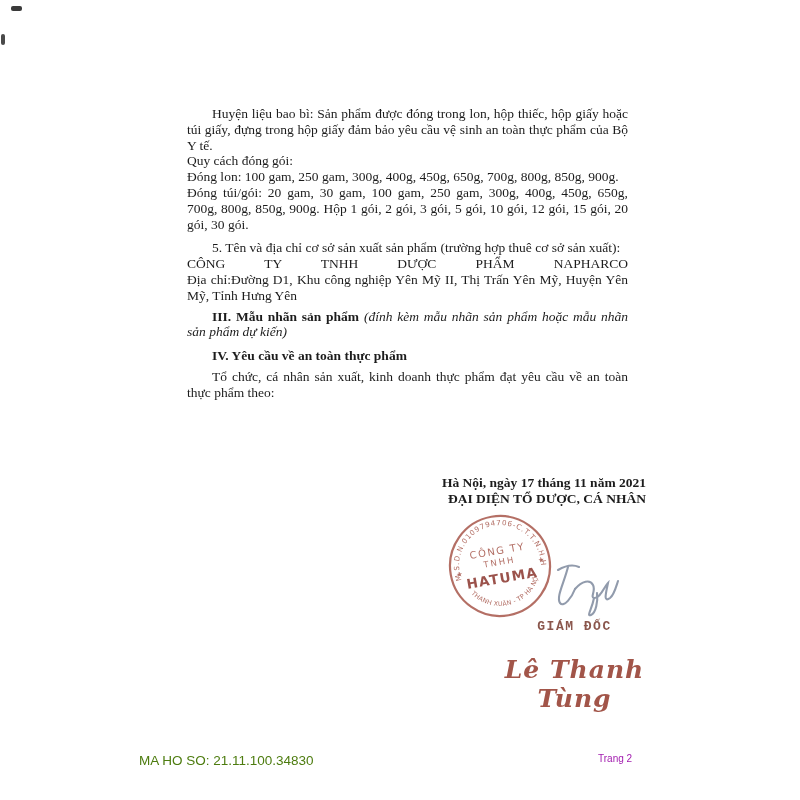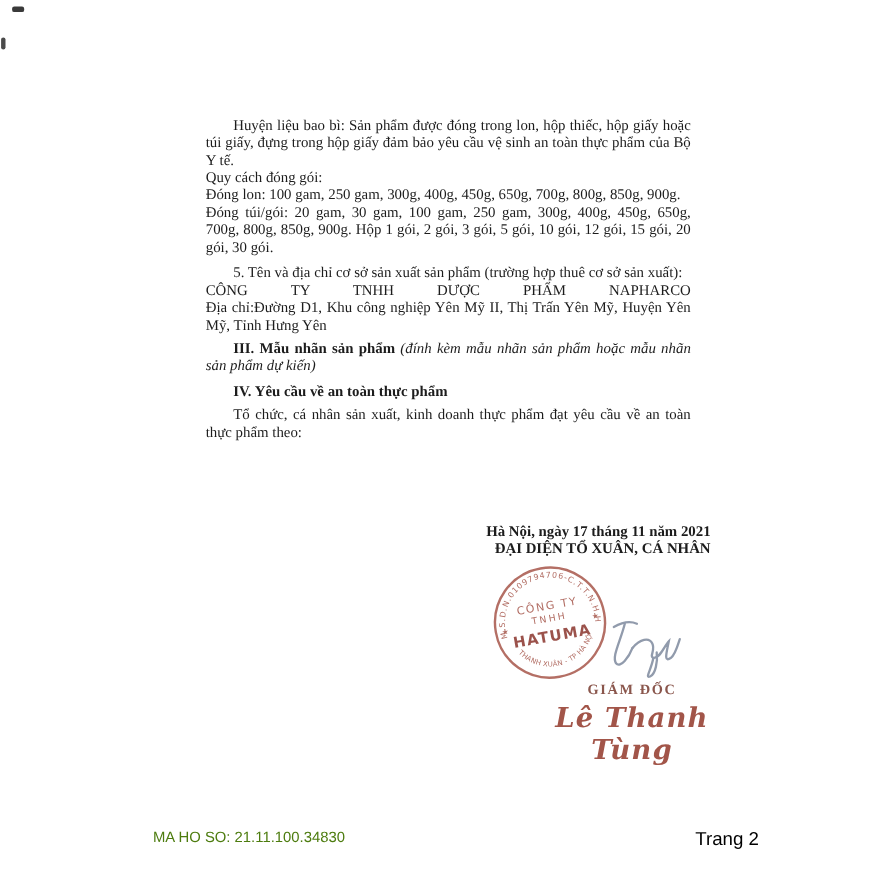--- a/index.html
+++ b/index.html
@@ -28,40 +28,40 @@
   
   .sign-block{
     position:absolute;left:438px;top:475px;width:208px;
     text-align:right;font-weight:bold;font-size:13.5px;line-height:15.5px;
   }
   .director-block{
     position:absolute;left:487px;top:619px;width:175px;text-align:center;
   }
   .director-title{
     font-size:13px;letter-spacing:1.5px;color:#8a564c;font-weight:600;
-    font-family:Liberation Serif, serif;
+    font-family:Liberation Mono, monospace;
   }
   .director-name{
-    margin-top:3px;font-size:25px;font-style:italic;font-weight:bold;
+    margin-top:21px;font-size:25px;font-style:italic;font-weight:bold;
     color:#a25549;font-family:"DejaVu Serif", serif;letter-spacing:1px;
   }
 
   
   .stamp{position:absolute;left:445px;top:511px;width:110px;height:110px;opacity:.88;}
   .stamp text{font-family:"DejaVu Sans", sans-serif;}
   .sig{position:absolute;left:520px;top:535px;width:120px;height:90px;}
 
   
   .footer-left{
     position:absolute;left:139px;top:753px;
     font-family:"Liberation Sans", sans-serif;font-size:13.5px;color:#4d7c0f;
   }
   .footer-right{
     position:absolute;left:598px;top:753px;
-    font-family:"Liberation Sans", sans-serif;font-size:17px;color:#000000;margin-left:34px;
+    font-family:"Liberation Sans", sans-serif;font-size:10px;color:#a21caf;
   }
 
   
   .speck1{position:absolute;left:11px;top:6px;width:11px;height:5px;background:#3a3a3a;border-radius:2px;}
   .speck2{position:absolute;left:1px;top:34px;width:4px;height:11px;background:#4a4a4a;border-radius:2px;}
 </style>
 </head>
 <body>
 
 <div class="page">
@@ -77,21 +77,21 @@
     <p class="indent gap-m">5. Tên và địa chỉ cơ sở sản xuất sản phẩm (trường hợp thuê cơ sở sản xuất):</p>
     <p class="company-line">CÔNG TY TNHH DƯỢC PHẨM NAPHARCO</p>
     <p>Địa chỉ:Đường D1, Khu công nghiệp Yên Mỹ II, Thị Trấn Yên Mỹ, Huyện Yên Mỹ, Tỉnh Hưng Yên</p>
     <p class="indent gap-s"><span class="b">III. Mẫu nhãn sản phẩm</span> <span class="bi">(đính kèm mẫu nhãn sản phẩm hoặc mẫu nhãn sản phẩm dự kiến)</span></p>
     <p class="indent gap-m b">IV. Yêu cầu về an toàn thực phẩm</p>
     <p class="indent gap-s">Tổ chức, cá nhân sản xuất, kinh doanh thực phẩm đạt yêu cầu về an toàn thực phẩm theo:</p>
   </div>
 
   <div class="sign-block">
     <div>Hà Nội, ngày 17 tháng 11 năm 2021</div>
-    <div>ĐẠI DIỆN TỔ XUÂN, CÁ NHÂN</div>
+    <div>ĐẠI DIỆN TỔ DƯỢC, CÁ NHÂN</div>
   </div>
 
   <svg class="stamp" viewBox="0 0 110 110">
     <g transform="rotate(-10 55 55)">
       <circle cx="55" cy="55" r="50" fill="none" stroke="#aa5c50" stroke-width="2.2"></circle>
       <defs>
         <path id="arcTop" d="M 17.8,72.3 A 41,41 0 1 1 92.2,72.3" fill="none"></path>
         <path id="arcBottom" d="M 20.4,75 A 40,40 0 0 0 89.6,75" fill="none"></path>
       </defs>
       <text font-size="7.2" letter-spacing="0.8" fill="#a7594e">

